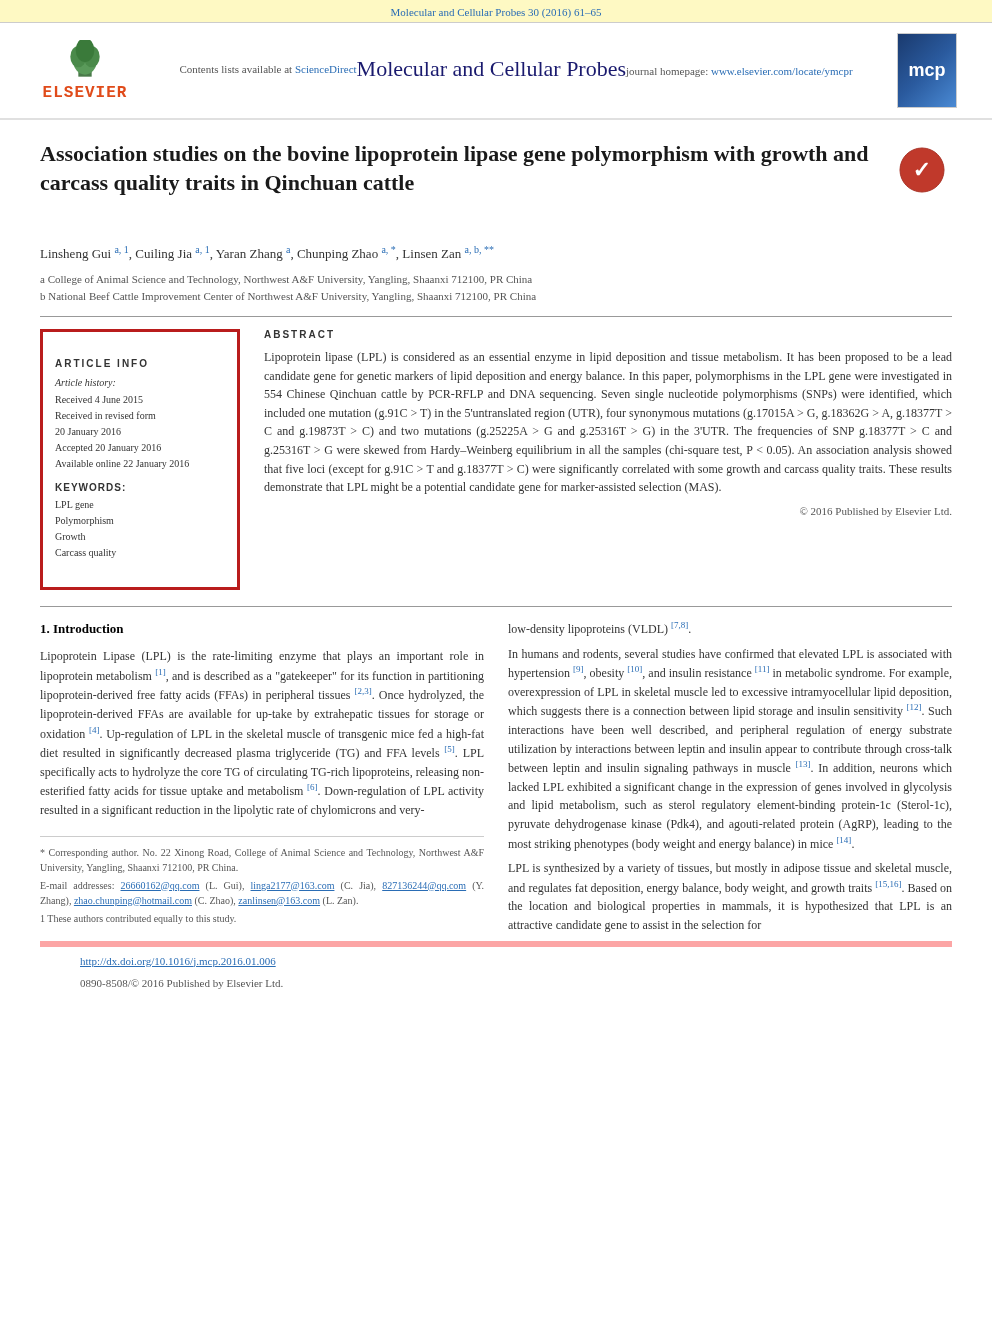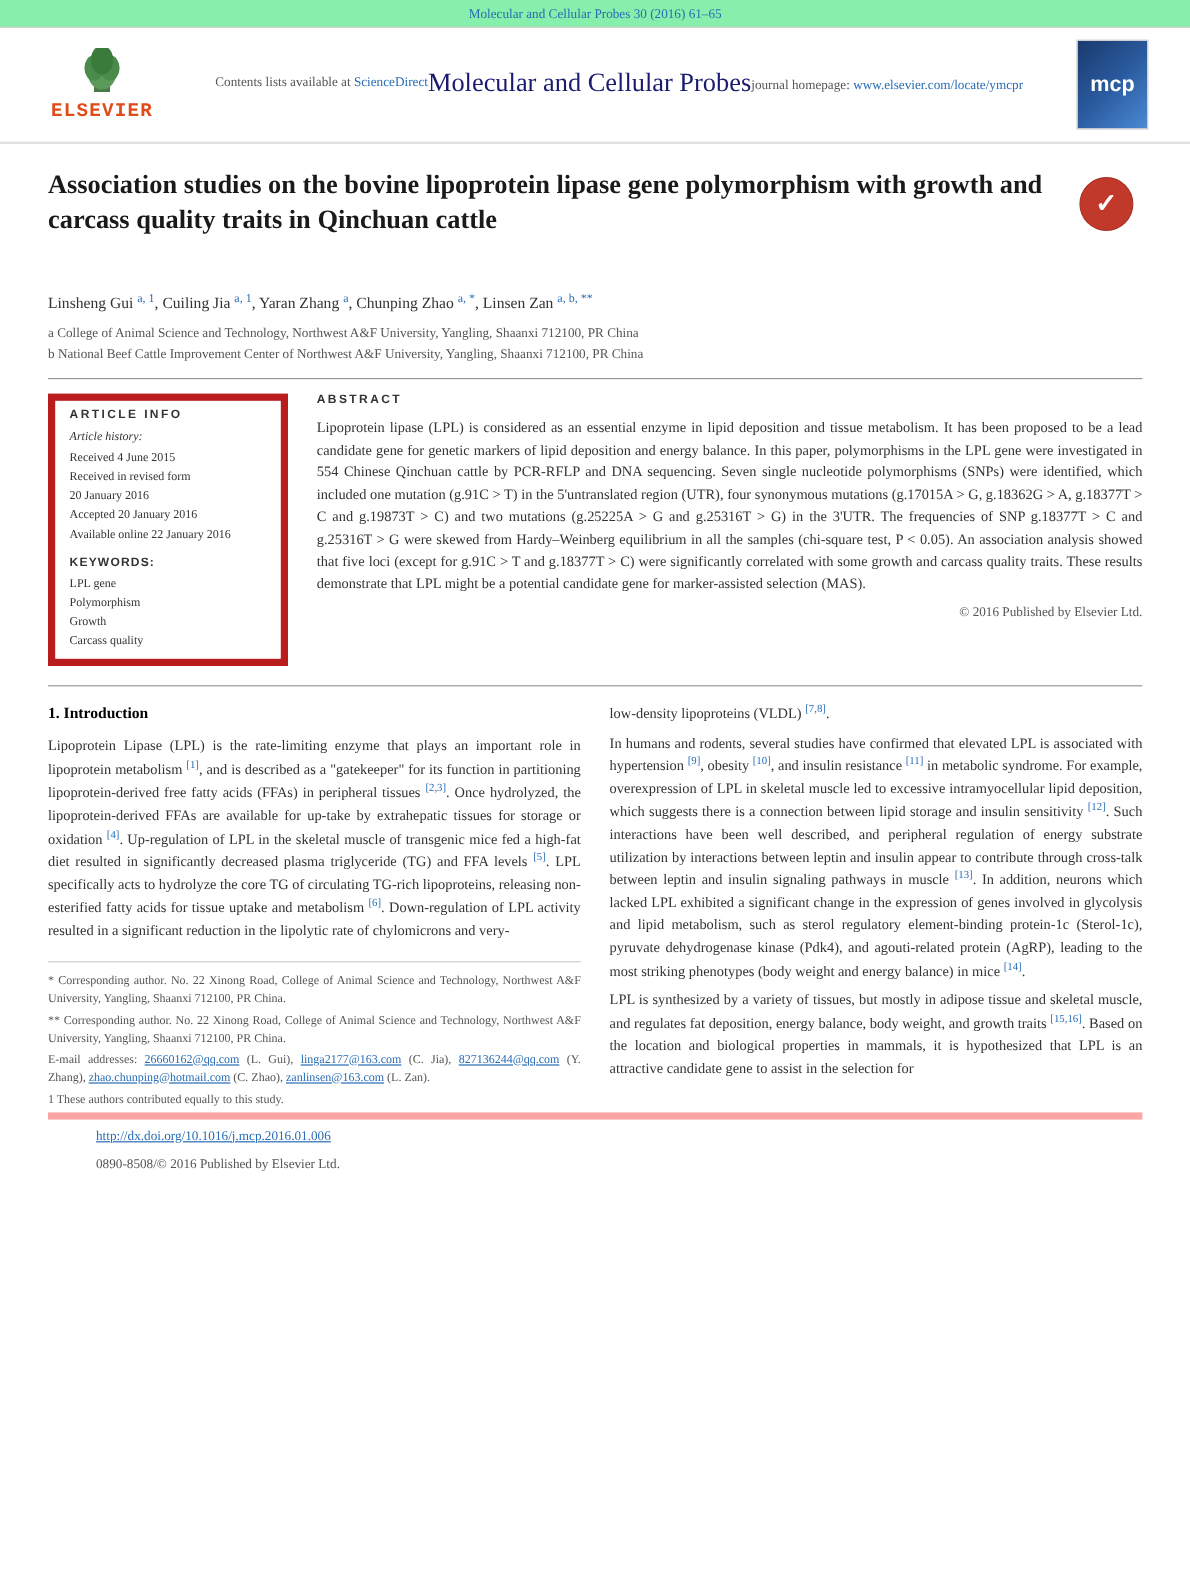--- a/index.html
+++ b/index.html
@@ -12,21 +12,21 @@
     .page {
       width: 992px;
       min-height: 1323px;
       background: #fff;
       margin: 0 auto;
       padding: 0;
       position: relative;
     }
     
     .journal-top-bar {
-      background: #86efac;
+      background: #fef9c3;
       text-align: center;
       padding: 6px 0 4px 0;
       font-size: 11px;
       color: #2a6db5;
       border-bottom: 1px solid #ccc;
     }
     
     .journal-header {
       display: flex;
       align-items: stretch;
@@ -167,22 +167,22 @@
       margin-bottom: 16px;
     }
     .col-left {
       flex: 0 0 200px;
     }
     .col-right {
       flex: 1;
     }
     
     .article-info {
-      border: 6px solid #b91c1c;
-      padding: 6px 12px;
+      border: 3px solid #b91c1c;
+      padding: 26px 12px;
     }
     .article-info-title {
       font-size: 10px;
       font-weight: bold;
       letter-spacing: 2px;
       text-transform: uppercase;
       color: #333;
       margin-bottom: 8px;
       font-family: Arial, sans-serif;
     }
@@ -396,23 +396,20 @@
         <div class="section-heading">1. Introduction</div>
         <div class="body-text">
           Lipoprotein Lipase (LPL) is the rate-limiting enzyme that plays an important role in lipoprotein metabolism <sup>[1]</sup>, and is described as a "gatekeeper" for its function in partitioning lipoprotein-derived free fatty acids (FFAs) in peripheral tissues <sup>[2,3]</sup>. Once hydrolyzed, the lipoprotein-derived FFAs are available for up-take by extrahepatic tissues for storage or oxidation <sup>[4]</sup>. Up-regulation of LPL in the skeletal muscle of transgenic mice fed a high-fat diet resulted in significantly decreased plasma triglyceride (TG) and FFA levels <sup>[5]</sup>. LPL specifically acts to hydrolyze the core TG of circulating TG-rich lipoproteins, releasing non-esterified fatty acids for tissue uptake and metabolism <sup>[6]</sup>. Down-regulation of LPL activity resulted in a significant reduction in the lipolytic rate of chylomicrons and very-
         </div>
 
         <div class="footnotes">
           <div class="footnote-text">
             * Corresponding author. No. 22 Xinong Road, College of Animal Science and Technology, Northwest A&amp;F University, Yangling, Shaanxi 712100, PR China.
           </div>
           <div class="footnote-text">
-            ** Corresponding author. No. 22 Xinong Road, College of Animal Science and Technology, Northwest A&amp;F University, Yangling, Shaanxi 712100, PR China.
-          </div>
-          <div class="footnote-text">
             E-mail addresses: <a href="mailto:26660162@qq.com">26660162@qq.com</a> (L. Gui), <a href="mailto:linga2177@163.com">linga2177@163.com</a> (C. Jia), <a href="mailto:827136244@qq.com">827136244@qq.com</a> (Y. Zhang), <a href="mailto:zhao.chunping@hotmail.com">zhao.chunping@hotmail.com</a> (C. Zhao), <a href="mailto:zanlinsen@163.com">zanlinsen@163.com</a> (L. Zan).
           </div>
           <div class="footnote-text">1 These authors contributed equally to this study.</div>
         </div>
       </div>
 
       <div class="body-col">
         <div class="body-text">
           low-density lipoproteins (VLDL) <sup>[7,8]</sup>.
         </div>

